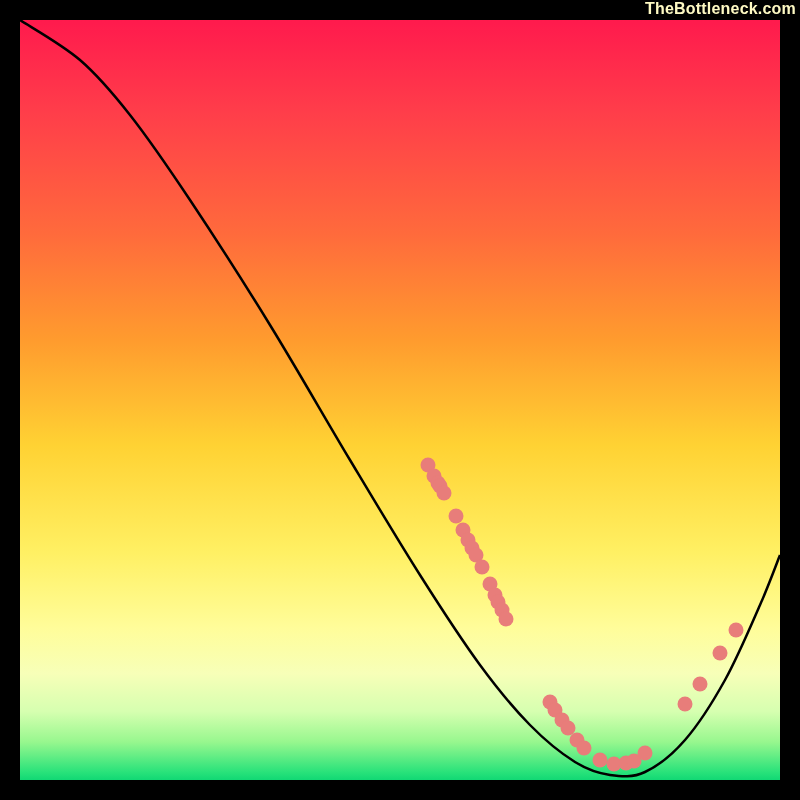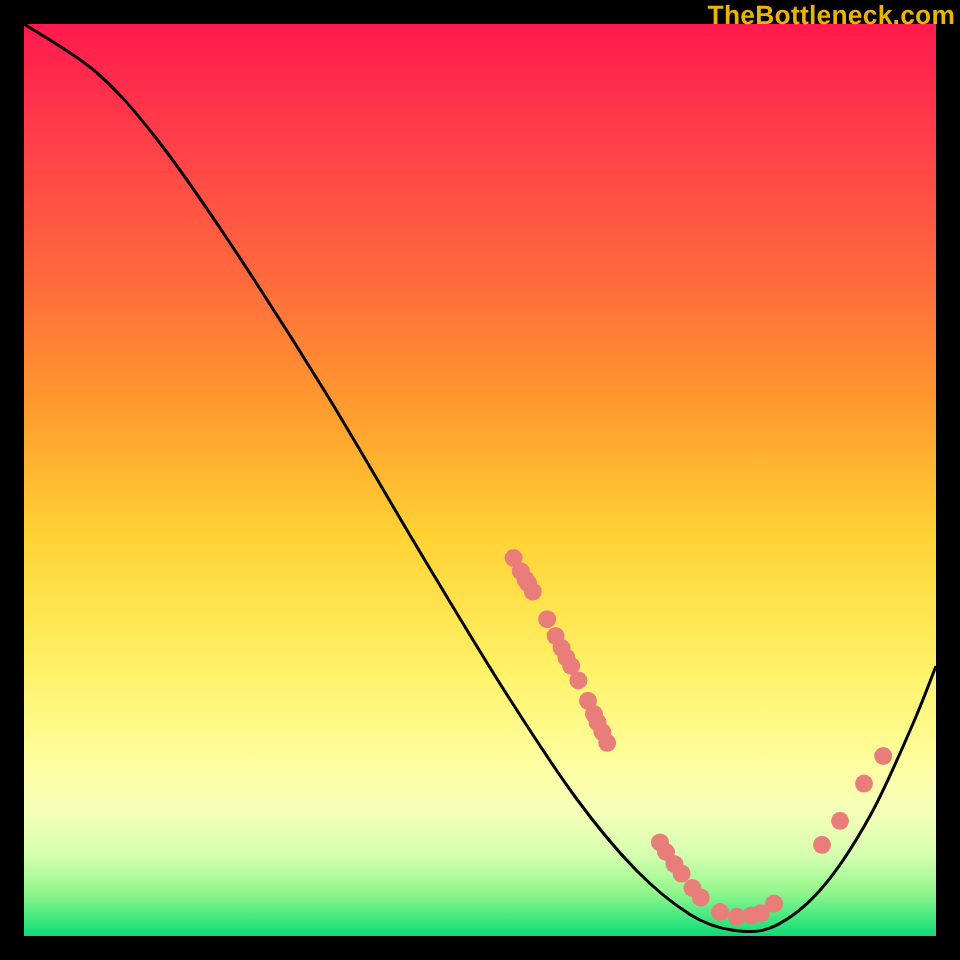--- a/index.html
+++ b/index.html
@@ -45,22 +45,22 @@
     position: absolute;
     left: 0;
     top: 0;
     width: 760px;
     height: 760px;
   }
   .watermark {
     position: absolute;
     top: 0;
     right: 4px;
-    color: #eab308;
-    font-size: 22px;
+    color: #fef9c3;
+    font-size: 16px;
     font-weight: 600;
     letter-spacing: 0.2px;
     user-select: none;
   }
 </style>
 </head>
 <body>
 
 <div class="frame">
   <div class="gradient"></div>

